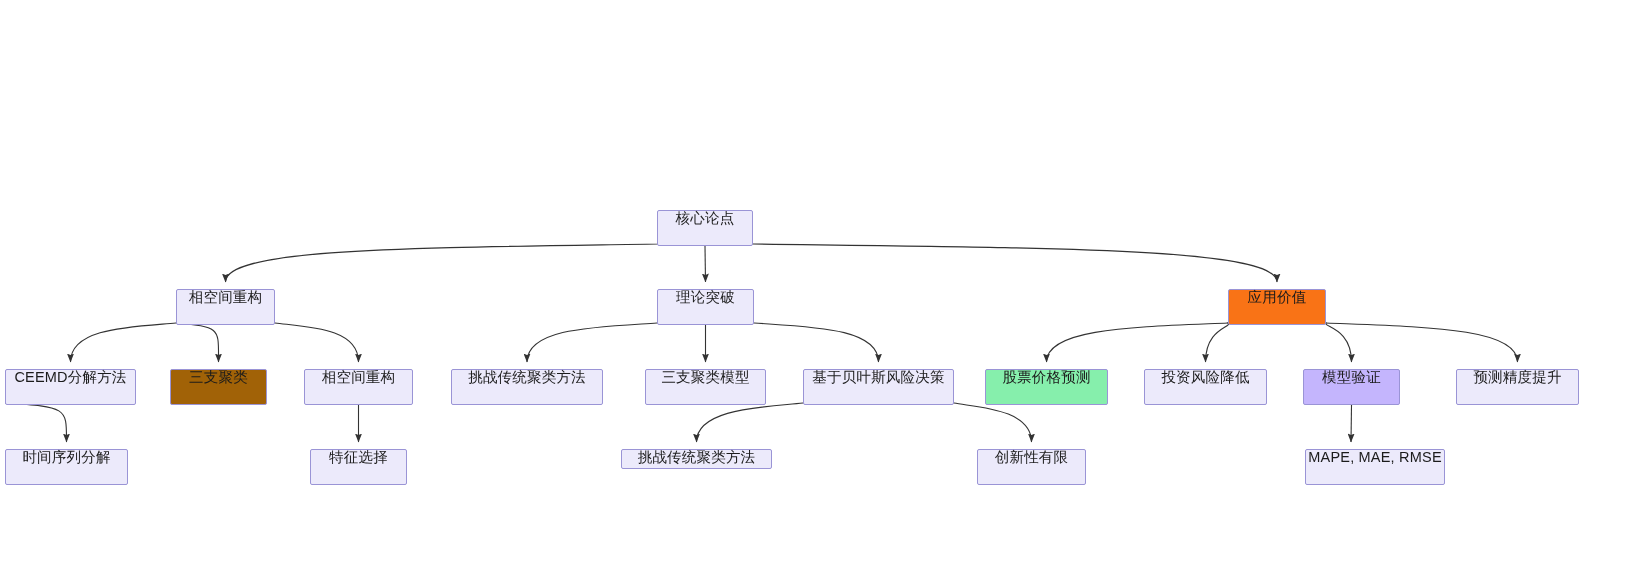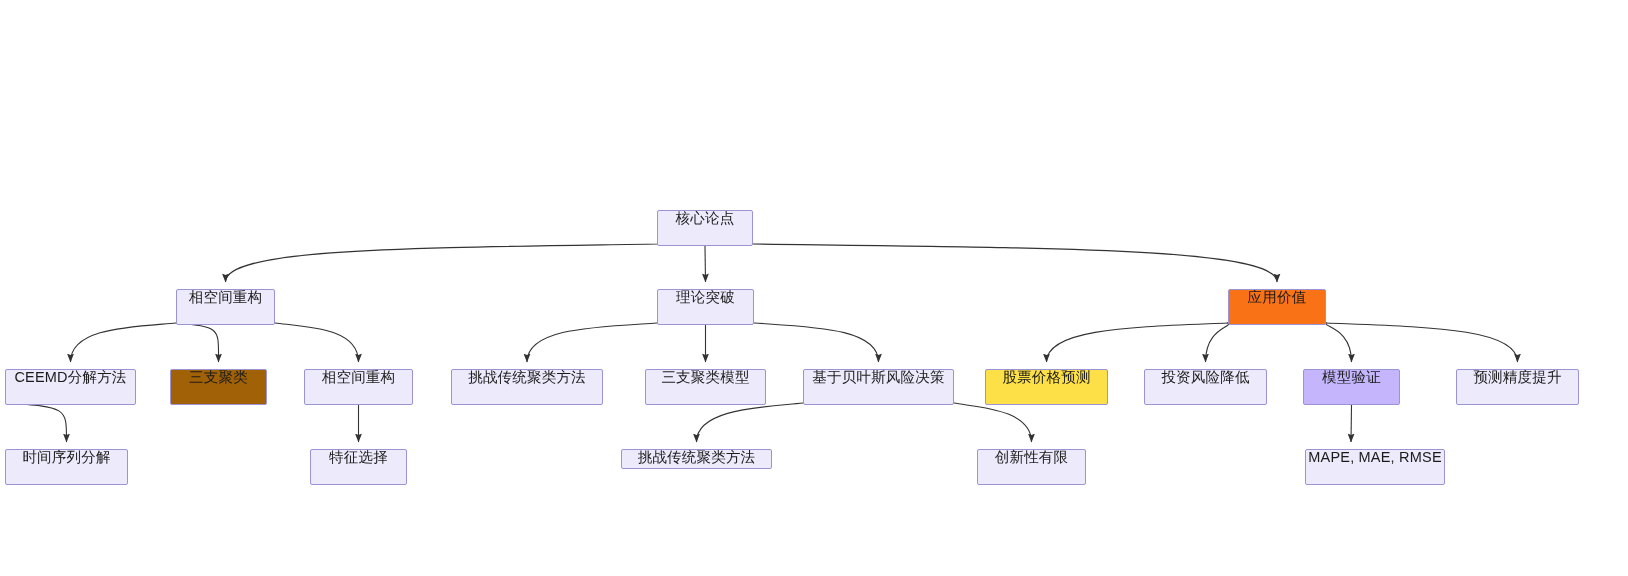--- a/index.html
+++ b/index.html
@@ -107,21 +107,21 @@
       </div>
       <div class="node-box" style="left: 451px; top: 369px; width: 152px; height: 36px; background: rgb(236, 234, 251); border-color: rgb(154, 148, 214);">
         <span class="node-label">挑战传统聚类方法</span>
       </div>
       <div class="node-box" style="left: 645px; top: 369px; width: 121px; height: 36px; background: rgb(236, 234, 251); border-color: rgb(154, 148, 214);">
         <span class="node-label">三支聚类模型</span>
       </div>
       <div class="node-box" style="left: 803px; top: 369px; width: 151px; height: 36px; background: rgb(236, 234, 251); border-color: rgb(154, 148, 214);">
         <span class="node-label">基于贝叶斯风险决策</span>
       </div>
-      <div class="node-box" style="left: 985px; top: 369px; width: 123px; height: 36px; background: #fde047; border-color: rgb(154, 148, 214);">
+      <div class="node-box" style="left: 985px; top: 369px; width: 123px; height: 36px; background: #86efac; border-color: rgb(154, 148, 214);">
         <span class="node-label">股票价格预测</span>
       </div>
       <div class="node-box" style="left: 1144px; top: 369px; width: 123px; height: 36px; background: rgb(236, 234, 251); border-color: rgb(154, 148, 214);">
         <span class="node-label">投资风险降低</span>
       </div>
       <div class="node-box" style="left: 1303px; top: 369px; width: 97px; height: 36px; background: #c4b5fd; border-color: rgb(154, 148, 214);">
         <span class="node-label">模型验证</span>
       </div>
       <div class="node-box" style="left: 1456px; top: 369px; width: 123px; height: 36px; background: rgb(236, 234, 251); border-color: rgb(154, 148, 214);">
         <span class="node-label">预测精度提升</span>

